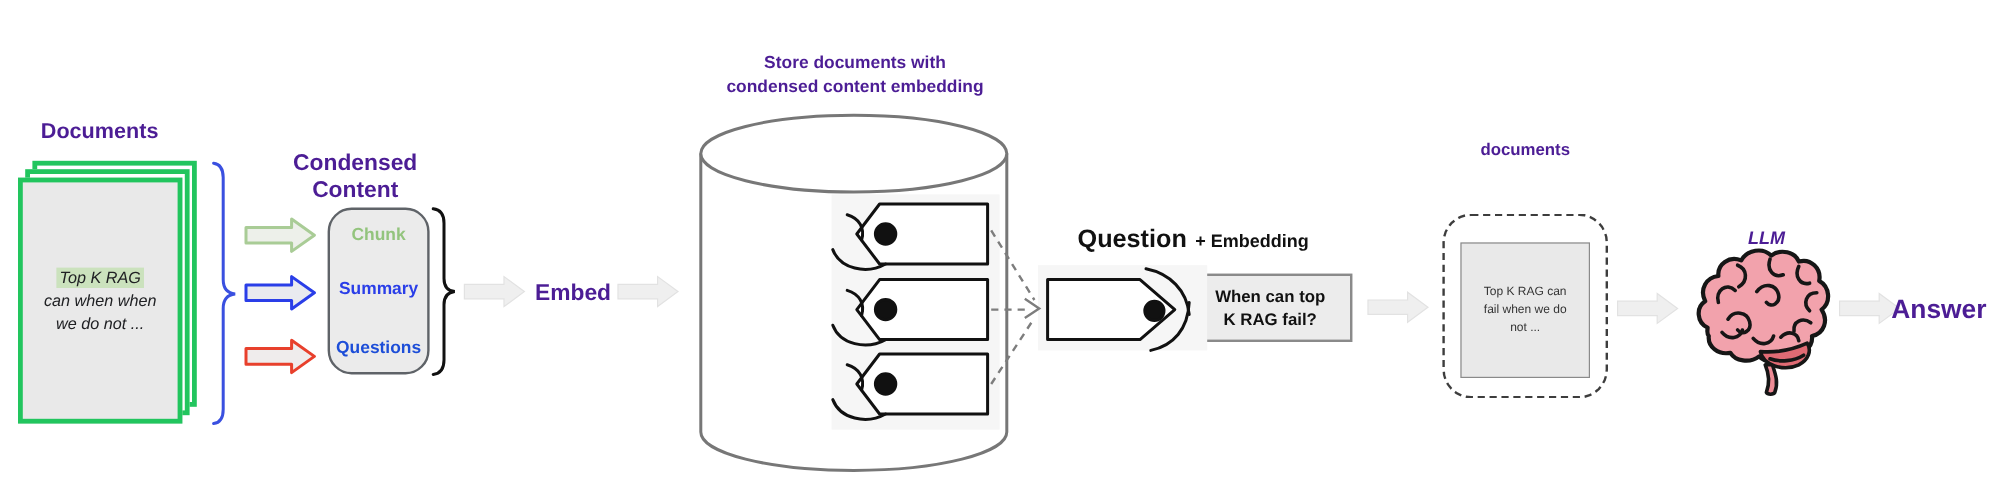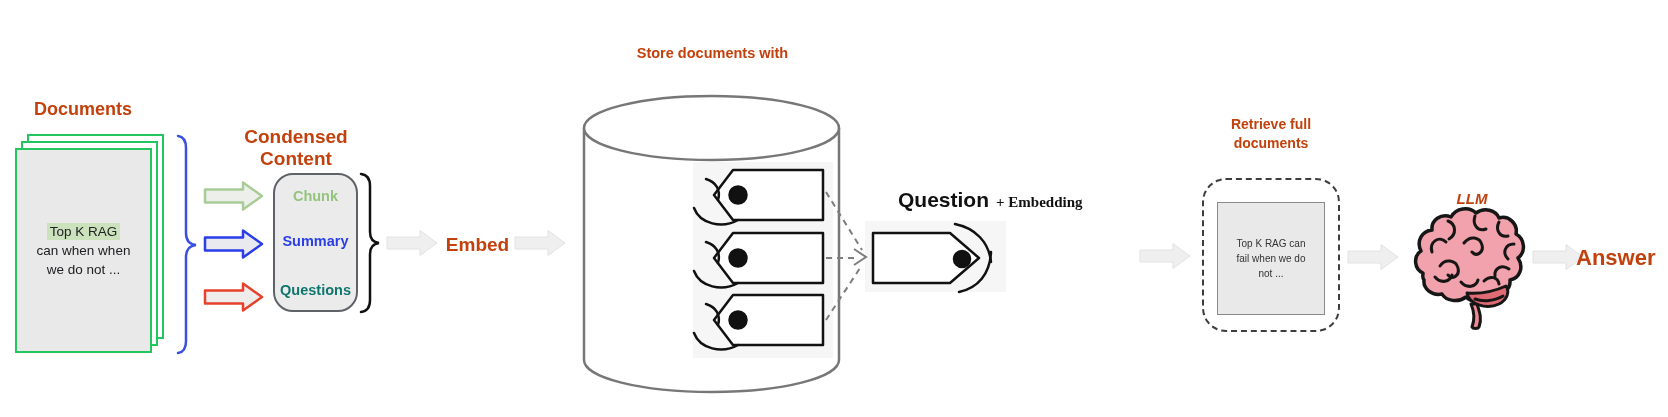--- a/index.html
+++ b/index.html
@@ -2,46 +2,46 @@
 <html><head>
 <meta charset="utf-8">
 <style>
   html,body{margin:0;padding:0;background:#fff;}
   #canvas{
     position:relative;width:1668px;height:417px;background:#ffffff;
     font-family:"Liberation Sans",sans-serif;color:#111;overflow:hidden;
   }
   #shape-layer{position:absolute;left:0;top:0;width:1668px;height:417px;z-index:1;}
   .abs{position:absolute;z-index:2;}
-  .heading{font-weight:bold;color:#c2410c;}
+  .heading{font-weight:bold;color:#4c1d95;}
   
-  .page{position:absolute;box-sizing:border-box;border:2px solid #22c55e;background:#ffffff;}
+  .page{position:absolute;box-sizing:border-box;border:4px solid #22c55e;background:#ffffff;font-style:italic;}
   .page.main{background:#e9e9e9;display:flex;align-items:center;justify-content:center;text-align:center;}
   .doc-text{font-size:13.5px;line-height:19px;color:#202124;}
   .hl-green{background:#cbe2bd;padding:1px 3px;}
   
   .condensed-box{position:absolute;left:273px;top:173px;width:85px;height:139px;box-sizing:border-box;
     background:#ebebeb;border:2px solid #5f6368;border-radius:20px;}
   .cc-label{position:absolute;width:100%;text-align:center;font-weight:bold;font-size:14.5px;}
   .lbl-chunk{color:#93c47d;}
   .lbl-summary{color:#2a3ee8;}
-  .lbl-questions{color:#0f766e;}
+  .lbl-questions{color:#1d4ed8;}
   
   .store-doc{position:absolute;left:600px;top:175px;width:108px;height:183px;box-sizing:border-box;
     background:#e9e9e9;border:1.5px solid #8a8a8a;display:flex;flex-direction:column;
     align-items:center;justify-content:center;text-align:center;font-size:11px;line-height:17px;color:#333;}
   .tag-label{position:absolute;left:747px;font-family:"Liberation Mono","DejaVu Sans Mono",monospace;
     font-weight:bold;font-size:15px;color:#0b0b0b;padding:2px 3px;line-height:20px;}
   .tag-bg-chunk{background:#b9d9a8;}
   .tag-bg-summary{background:#4b79e8;}
   .tag-bg-question{background:#f0c6c6;}
   
   .query-title{position:absolute;left:898px;top:188px;display:flex;align-items:baseline;gap:7px;white-space:nowrap;}
   .query-title .big{font-weight:bold;font-size:21px;}
-  .query-title .small{font-weight:bold;font-size:15px;font-family:Liberation Serif, serif;}
+  .query-title .small{font-weight:bold;font-size:15px;}
   .question-box{position:absolute;left:990px;top:228px;width:137px;height:57px;box-sizing:border-box;
     background:#ececec;border:2px solid #8a8a8a;display:flex;flex-direction:column;align-items:center;
     justify-content:center;font-weight:bold;font-size:14px;line-height:19px;text-align:center;}
   
   .retrieve-dashed{position:absolute;left:1202px;top:178px;width:138px;height:154px;box-sizing:border-box;
     border:2.5px dashed #3d3d3d;border-radius:24px;background:transparent;}
   .retrieve-doc{position:absolute;left:1217px;top:202px;width:108px;height:113px;box-sizing:border-box;
     background:#e9e9e9;border:1.5px solid #8a8a8a;display:flex;flex-direction:column;align-items:center;
     justify-content:center;text-align:center;font-size:10px;line-height:15px;color:#333;}
   .center{text-align:center;}
@@ -149,40 +149,44 @@
   <div class="condensed-box">
     <div class="cc-label lbl-chunk" style="top:13px;">Chunk</div>
     <div class="cc-label lbl-summary" style="top:58px;">Summary</div>
     <div class="cc-label lbl-questions" style="top:107px;">Questions</div>
   </div>
 
   <div class="abs heading center" style="left:440px;top:234px;width:75px;font-size:19px;">Embed</div>
 
   <div class="abs heading center" style="left:575px;top:43px;width:275px;font-size:14.5px;line-height:20px;">
     <div>Store documents with</div>
+    <div>condensed content embedding</div>
   </div>
 
   <div class="store-doc">
     <div>Top K RAG can</div>
     <div>fail when we do</div>
     <div>not ...</div>
   </div>
 
   <div class="tag-label tag-bg-chunk" style="top:183px;">Chunk</div>
   <div class="tag-label tag-bg-summary" style="top:246px;">Summary</div>
   <div class="tag-label tag-bg-question" style="top:308px;">Question</div>
 
   <div class="query-title">
     <span class="big">Question</span>
     <span class="small">+ Embedding</span>
   </div>
 
+  <div class="question-box">
+    <div>When can top</div>
+    <div>K RAG fail?</div>
+  </div>
 
   <div class="abs heading center" style="left:1191px;top:115px;width:160px;font-size:14px;line-height:19px;">
-    <div>Retrieve full</div>
     <div>documents</div>
   </div>
 
   <div class="retrieve-dashed"></div>
   <div class="retrieve-doc">
     <div>Top K RAG can</div>
     <div>fail when we do</div>
     <div>not ...</div>
   </div>
 

